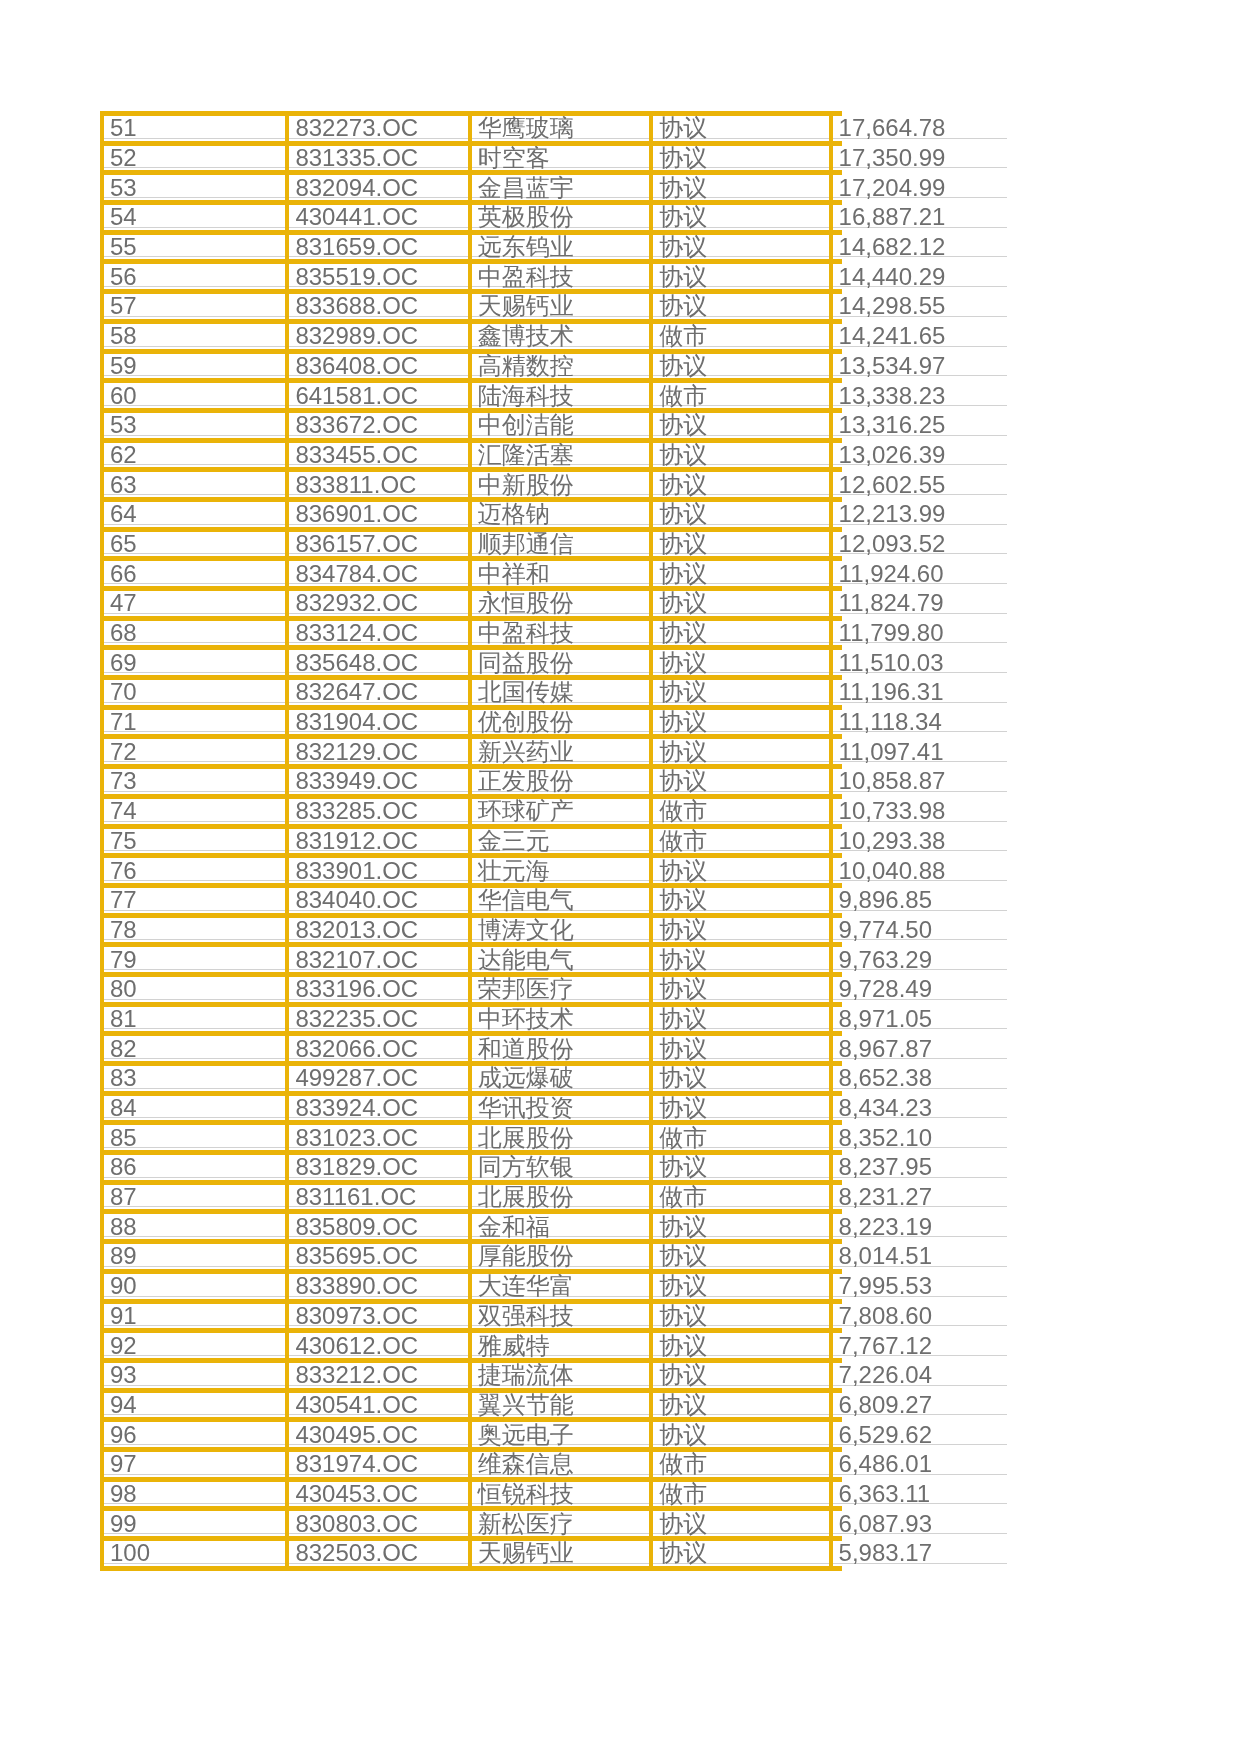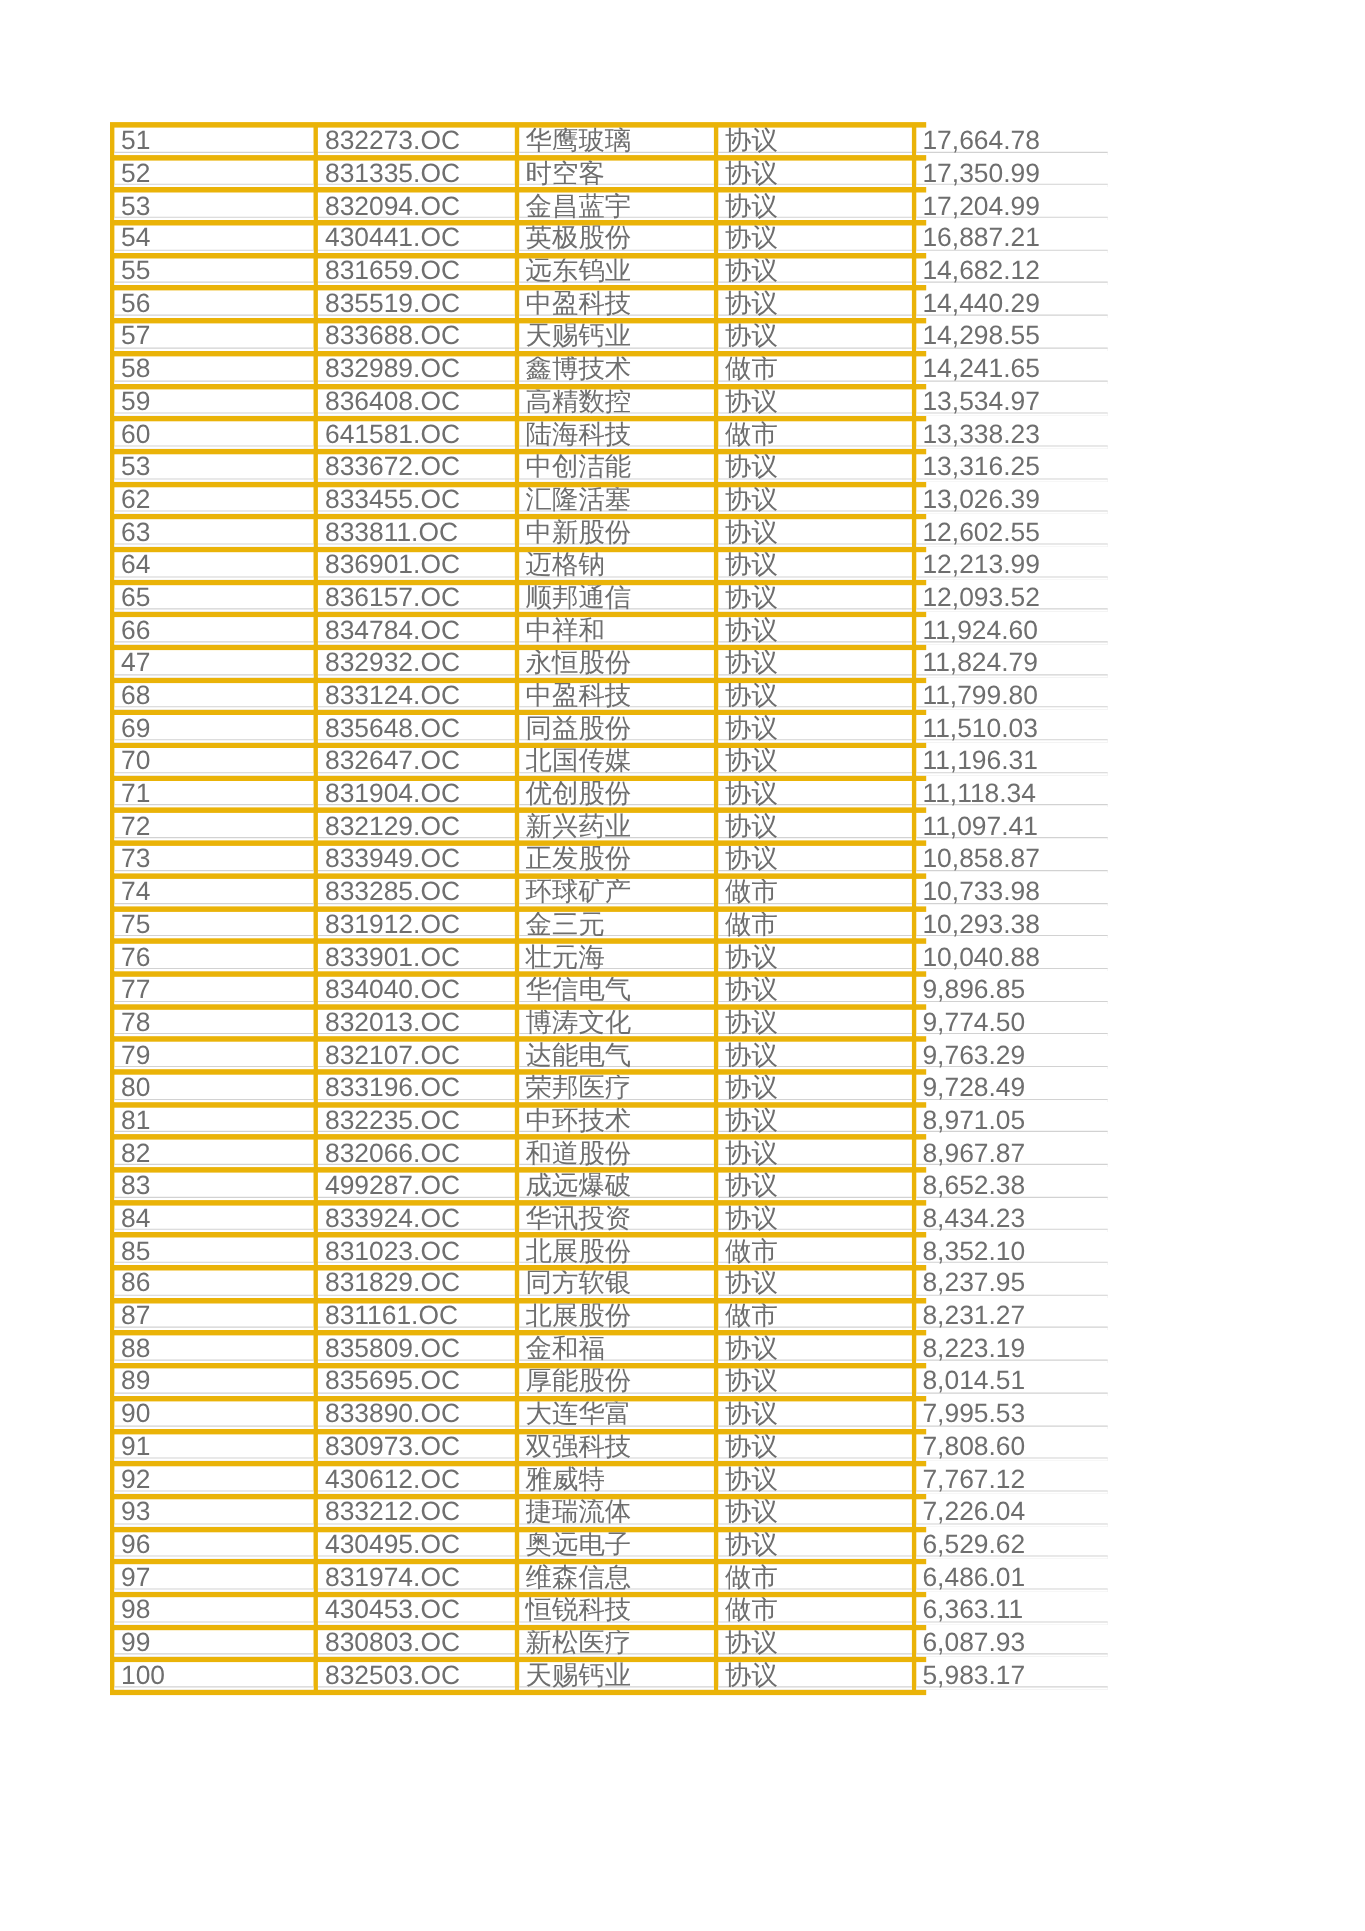--- a/index.html
+++ b/index.html
@@ -350,20 +350,27 @@
             <td>7,767.12</td>
           </tr>
           <tr>
             <td>93</td>
             <td>833212.OC</td>
             <td>捷瑞流体</td>
             <td>协议</td>
             <td>7,226.04</td>
           </tr>
           <tr>
+            <td>94</td>
+            <td>430541.OC</td>
+            <td>翼兴节能</td>
+            <td>协议</td>
+            <td>6,809.27</td>
+          </tr>
+          <tr>
             <td>96</td>
             <td>430495.OC</td>
             <td>奥远电子</td>
             <td>协议</td>
             <td>6,529.62</td>
           </tr>
           <tr>
             <td>97</td>
             <td>831974.OC</td>
             <td>维森信息</td>

